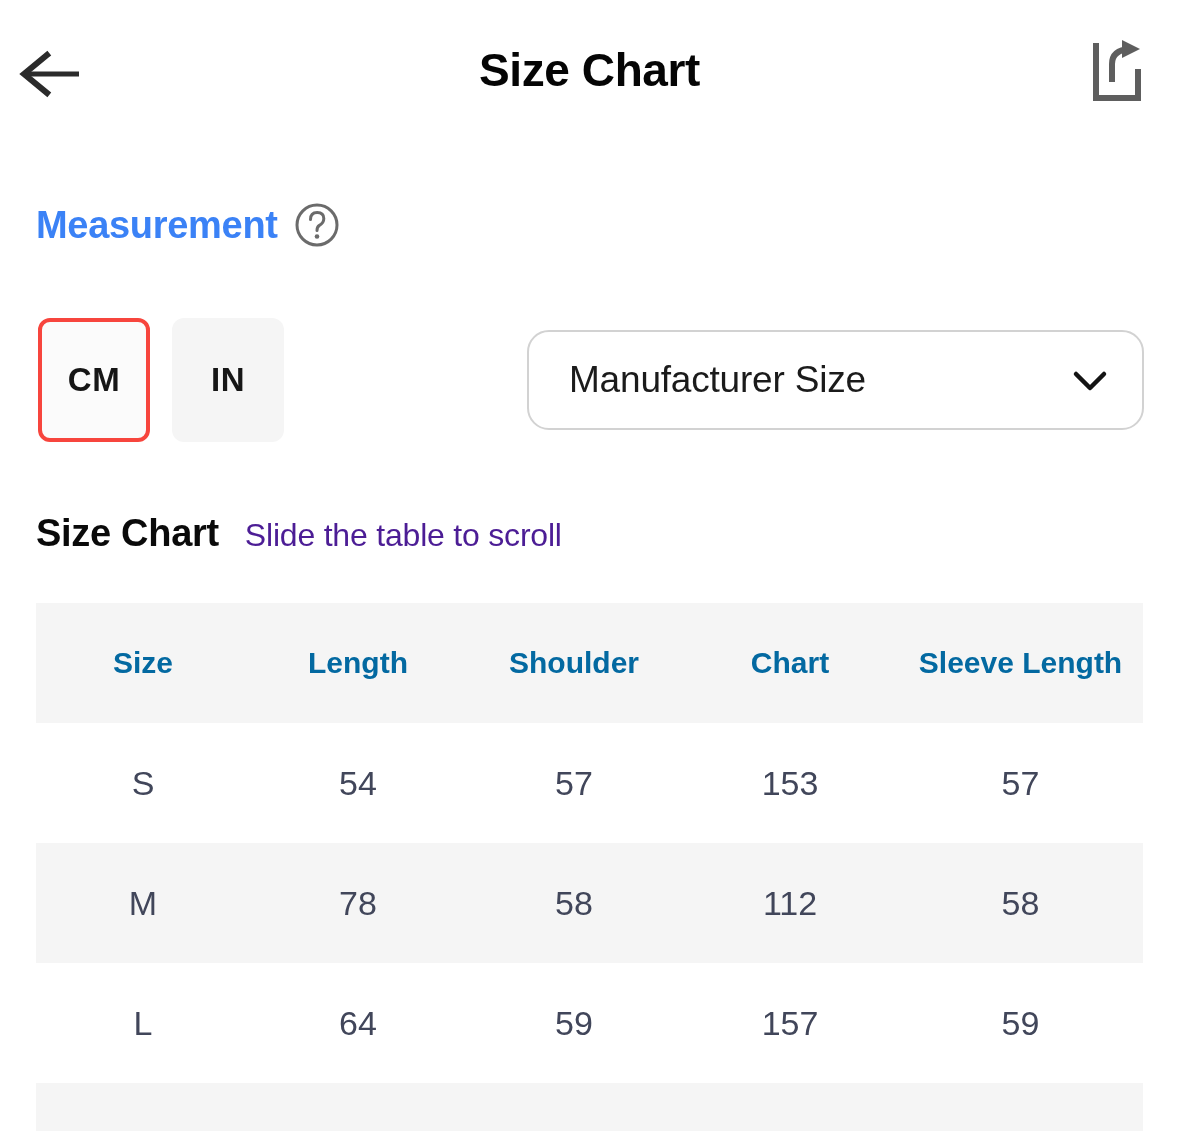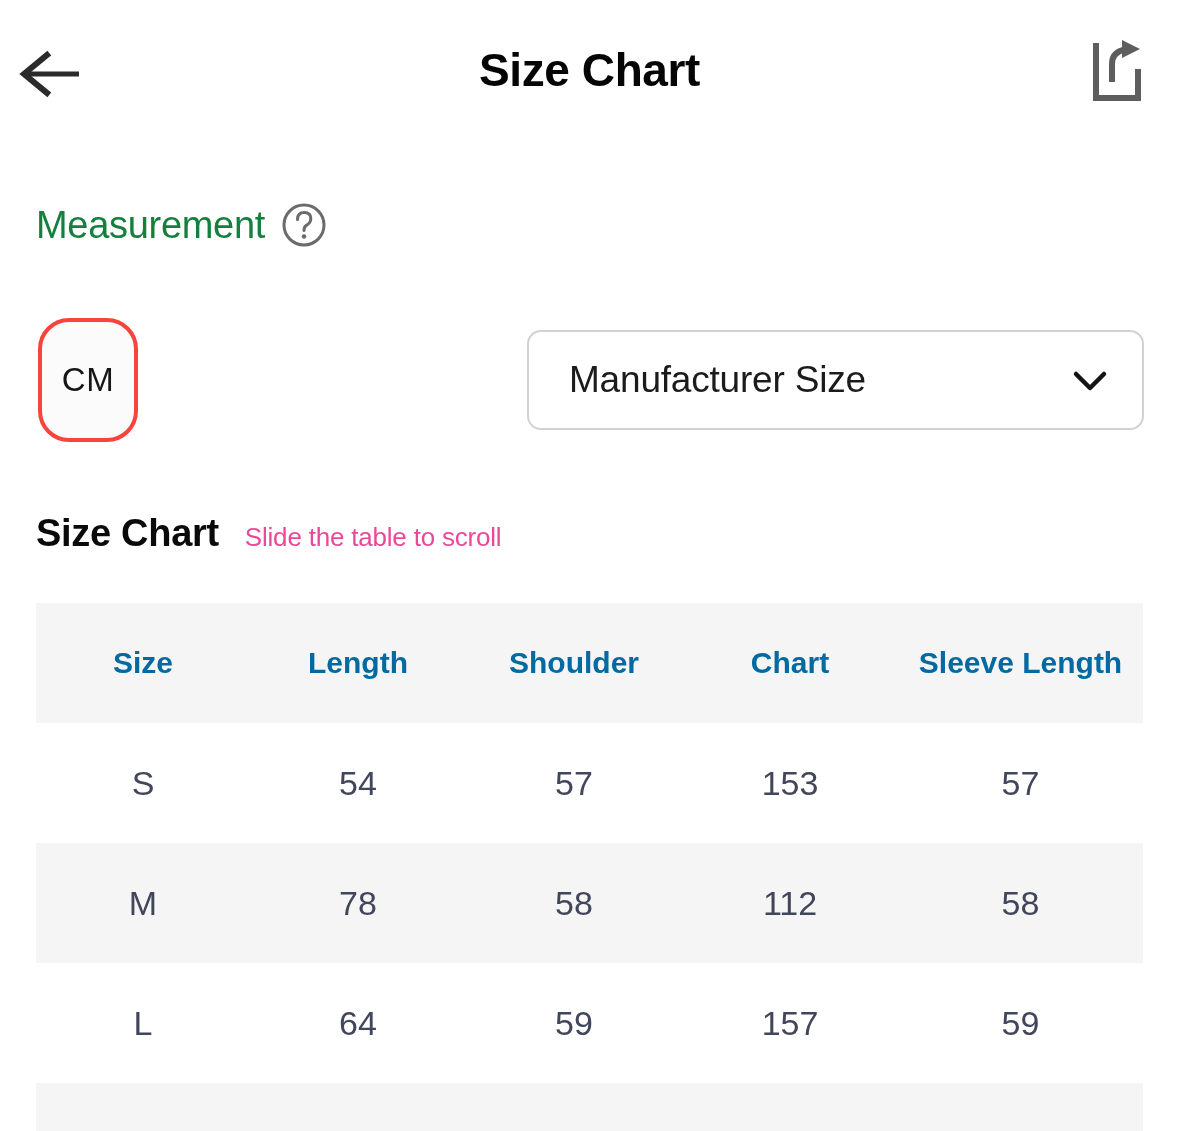--- a/index.html
+++ b/index.html
@@ -67,22 +67,22 @@
     position: absolute;
     left: 36px;
     top: 202px;
     display: flex;
     align-items: center;
     gap: 16px;
   }
 
   .measurement-label {
     font-size: 38px;
-    font-weight: normal;
-    color: #15803d;
+    font-weight: bold;
+    color: #3b82f6;
     letter-spacing: -0.3px;
     line-height: 1;
   }
 
   .help-icon {
     width: 46px;
     height: 46px;
     display: block;
     cursor: pointer;
   }
@@ -98,48 +98,48 @@
 
   .unit-group {
     position: absolute;
     left: 38px;
     top: 0;
     display: flex;
     gap: 22px;
   }
 
   .unit-btn {
-    width: 100px;
+    width: 112px;
     height: 124px;
-    border-radius: 31px;
+    border-radius: 12px;
     background: #f5f5f5;
     border: 4px solid transparent;
     display: flex;
     align-items: center;
     justify-content: center;
     font-size: 33px;
-    font-weight: normal;
+    font-weight: bold;
     color: #161616;
     letter-spacing: 0.5px;
     cursor: pointer;
   }
 
   .unit-btn.selected {
     background: #fbfbfb;
     border-color: #f7453d;
   }
 
   .size-select {
     position: absolute;
     left: 527px;
     top: 12px;
     width: 617px;
     height: 100px;
     border: 2px solid #d2d2d2;
-    border-radius: 14px;
+    border-radius: 22px;
     background: #ffffff;
     display: flex;
     align-items: center;
     padding: 0 30px 0 40px;
     cursor: pointer;
   }
 
   .size-select-value {
     flex: 1;
     font-size: 37px;
@@ -164,22 +164,22 @@
   }
 
   .chart-heading-title {
     font-size: 38px;
     font-weight: bold;
     color: #0a0a0a;
     letter-spacing: -0.3px;
   }
 
   .chart-heading-hint {
-    font-size: 26px;
-    color: #ec4899;
+    font-size: 32px;
+    color: #4c1d95;
     letter-spacing: -0.2px;
   }
 
   
   .table-wrap {
     position: absolute;
     left: 36px;
     top: 603px;
     width: 1107px;
     height: 528px;
@@ -260,20 +260,23 @@
       <path d="M16.5 17.5 Q16.5 10.5 23.2 10.5 Q29.8 10.5 29.8 16.6 Q29.8 21 25.4 23.4 Q23 24.8 23 28.6" fill="none" stroke="#6b6b6b" stroke-width="3" stroke-linecap="round"></path>
       <circle cx="23" cy="34.5" r="2.3" fill="#6b6b6b"></circle>
     </svg>
   </div>
 
   <div class="controls">
 
     <div class="unit-group">
       <div class="unit-btn selected">
         <span>CM</span>
+      </div>
+      <div class="unit-btn">
+        <span>IN</span>
       </div>
     </div>
 
     <div class="size-select">
       <span class="size-select-value">Manufacturer Size</span>
       <svg class="chevron" viewBox="0 0 44 44">
         <path d="M8 16 L22 30 L36 16" fill="none" stroke="#141414" stroke-width="4.5" stroke-linecap="round" stroke-linejoin="round"></path>
       </svg>
     </div>
   </div>

